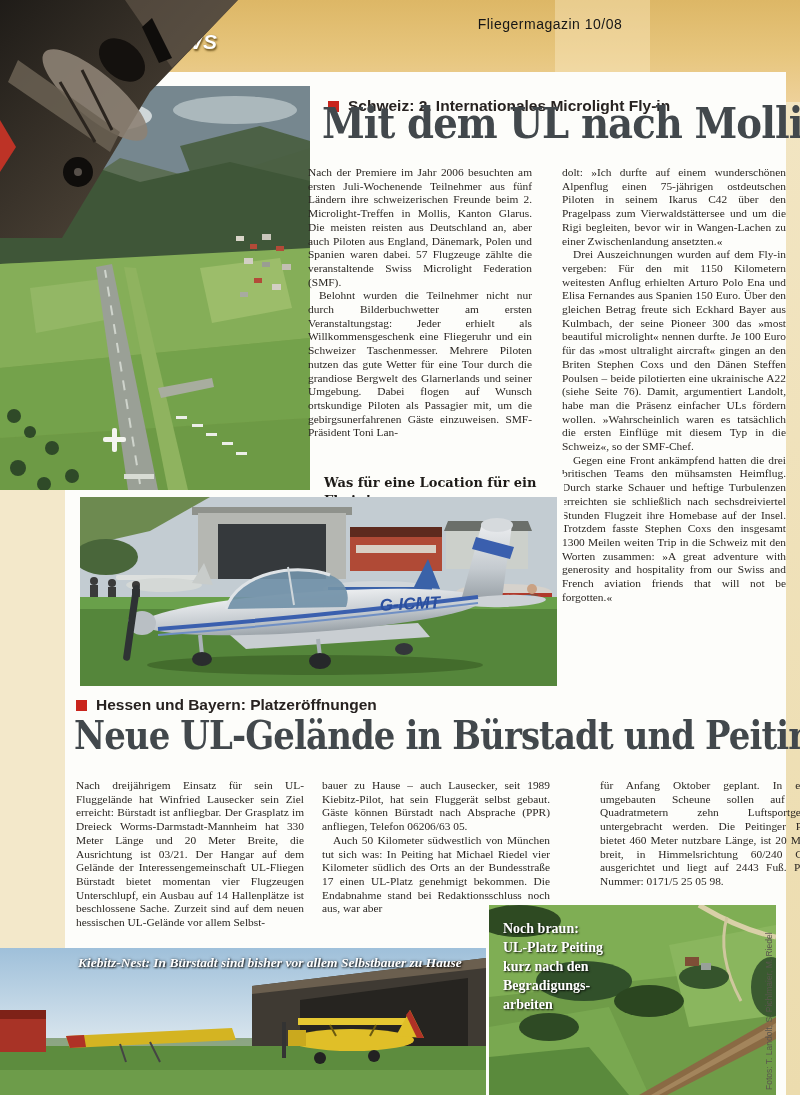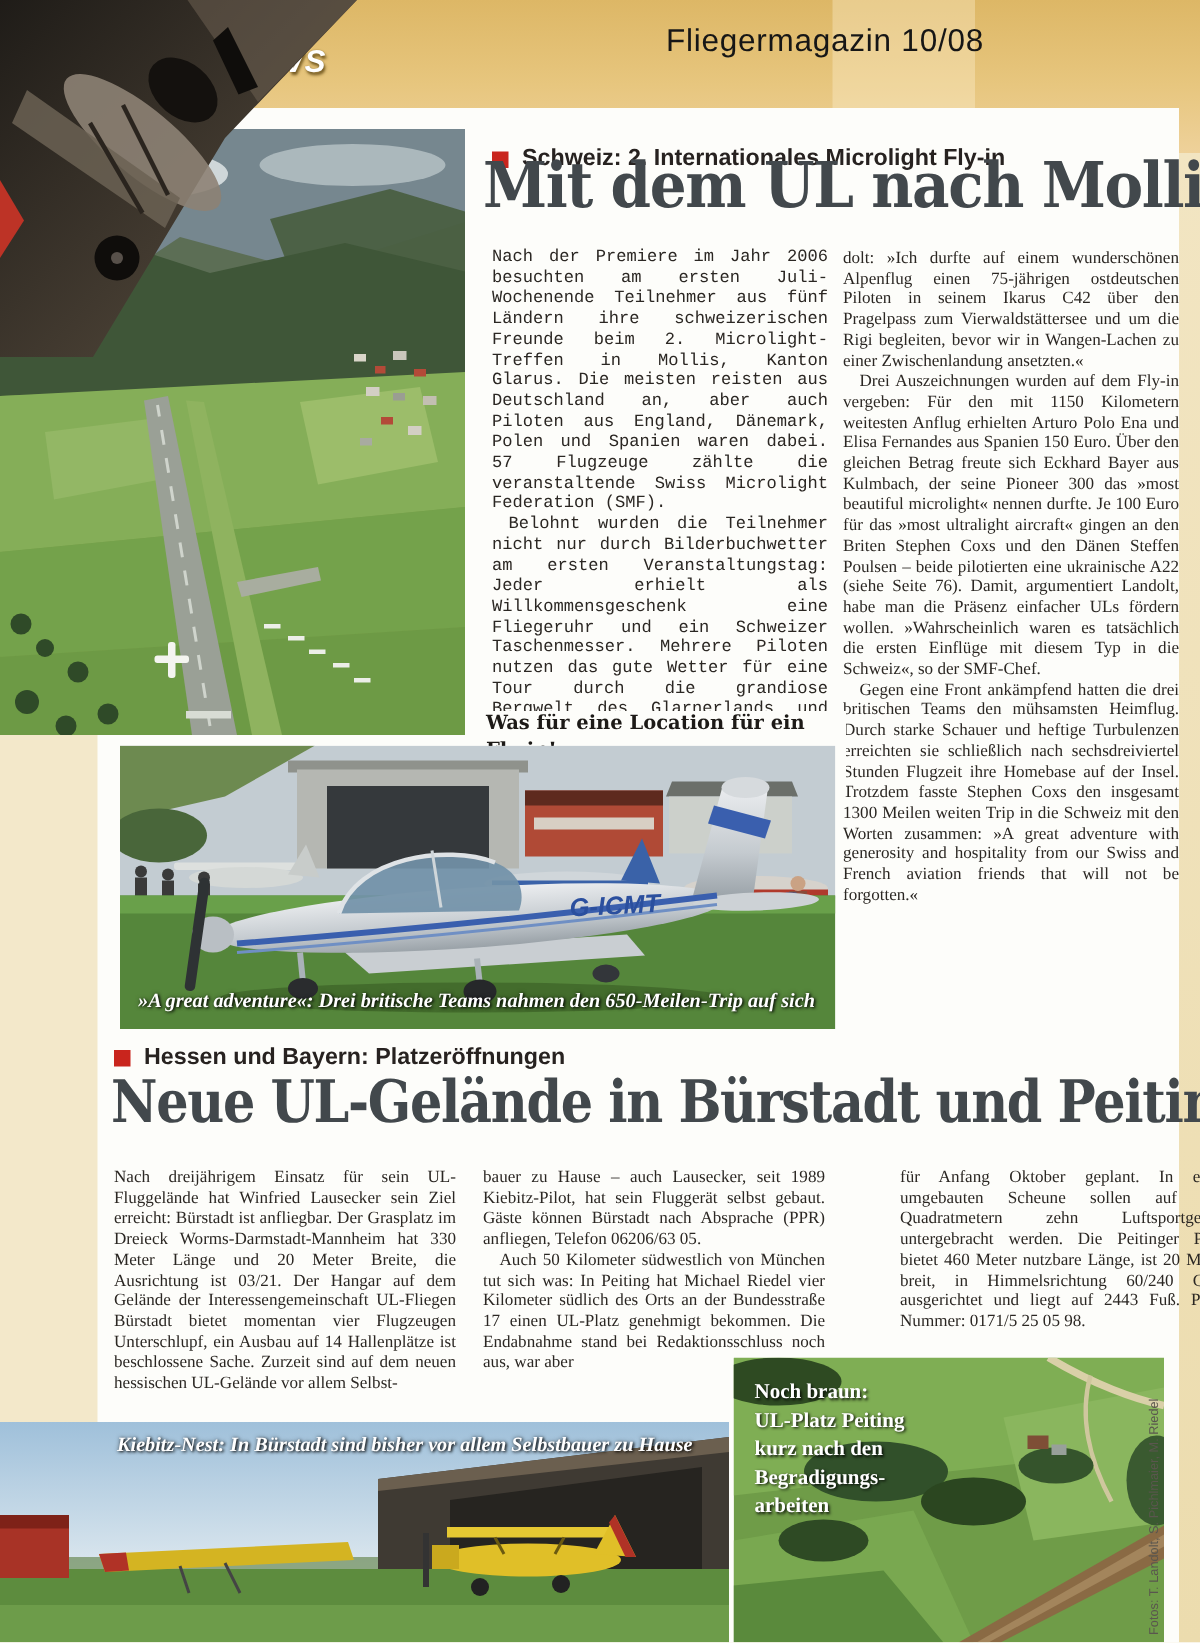--- a/index.html
+++ b/index.html
@@ -11,21 +11,21 @@
           background:rgba(255,244,214,0.35); }
   .right-margin { position:absolute; right:0; top:102px; width:14px; height:993px;
           background:linear-gradient(180deg,#f2e5c2,#ecdcae); }
   .panel { position:absolute; left:65px; top:72px; width:721px; height:1023px;
           background:#fdfdfa; }
 
   .ulnews { position:absolute; left:113px; top:30px; font-family:"Liberation Sans",sans-serif;
           font-weight:bold; font-style:italic; font-size:21px; letter-spacing:1px; color:#ffffff;
           text-shadow:1px 2px 2px rgba(96,72,18,0.85), 0 0 1px rgba(96,72,18,0.6); }
   .magtitle { position:absolute; left:420px; top:16px; width:260px; text-align:center;
-          font-family:"Liberation Sans",sans-serif; font-size:21px; color:#161616; letter-spacing:0.5px; }
+          font-family:"Liberation Sans",sans-serif; font-size:14px; color:#161616; letter-spacing:0.5px; }
 
   .photo { position:absolute; overflow:hidden; }
   .photo svg { display:block; }
 
   .kicker { position:absolute; display:flex; align-items:center; gap:9px;
           font-family:"Liberation Sans",sans-serif; font-weight:bold; font-size:15.5px; color:#272220; }
   .kicker .sq { width:11px; height:11px; background:#c9251d; flex:0 0 auto; }
 
   .headline { position:absolute; margin:0; font-family:"DejaVu Serif",serif; font-weight:bold;
           color:#42484c; letter-spacing:-1px; transform-origin:left top; white-space:nowrap; }
@@ -141,21 +141,21 @@
       <polygon points="0,120 16,147 0,172" fill="#bd3326"></polygon>
     </svg>
   </div>
 
   <div class="kicker" style="left:328px; top:84px;margin-top:13px;">
     <span class="sq"></span>
     <span>Schweiz: 2. Internationales Microlight Fly-in</span>
   </div>
   <h1 class="headline h1a">Mit dem UL nach Mollis</h1>
 
-  <div class="bodycol" style="left:328px; top:166px; width:224px;font-family:Liberation Mono, monospace;">
+  <div class="bodycol" style="left:308px; top:166px; width:224px;">
     <p>Nach der Premiere im Jahr 2006 besuchten am ersten Juli-Wochenende Teilnehmer aus fünf Ländern ihre schweizerischen Freunde beim 2. Microlight-Treffen in Mollis, Kanton Glarus. Die meisten reisten aus Deutschland an, aber auch Piloten aus England, Dänemark, Polen und Spanien waren dabei. 57 Flugzeuge zählte die veranstaltende Swiss Microlight Federation (SMF).</p>
     <p>Belohnt wurden die Teilnehmer nicht nur durch Bilderbuchwetter am ersten Veranstaltungstag: Jeder erhielt als Willkommensgeschenk eine Fliegeruhr und ein Schweizer Taschenmesser. Mehrere Piloten nutzen das gute Wetter für eine Tour durch die grandiose Bergwelt des Glarnerlands und seiner Umgebung. Dabei flogen auf Wunsch ortskundige Piloten als Passagier mit, um die gebirgsunerfahrenen Gäste einzuweisen. SMF-Präsident Toni Lan-</p>
   </div>
   <div class="bodycol" style="left:562px; top:166px; width:224px;">
     <p>dolt: »Ich durfte auf einem wunderschönen Alpenflug einen 75-jährigen ostdeutschen Piloten in seinem Ikarus C42 über den Pragelpass zum Vierwaldstättersee und um die Rigi begleiten, bevor wir in Wangen-Lachen zu einer Zwischenlandung ansetzten.«</p>
     <p>Drei Auszeichnungen wurden auf dem Fly-in vergeben: Für den mit 1150 Kilometern weitesten Anflug erhielten Arturo Polo Ena und Elisa Fernandes aus Spanien 150 Euro. Über den gleichen Betrag freute sich Eckhard Bayer aus Kulmbach, der seine Pioneer 300 das »most beautiful microlight« nennen durfte. Je 100 Euro für das »most ultralight aircraft« gingen an den Briten Stephen Coxs und den Dänen Steffen Poulsen – beide pilotierten eine ukrainische A22 (siehe Seite 76). Damit, argumentiert Landolt, habe man die Präsenz einfacher ULs fördern wollen. »Wahrscheinlich waren es tatsächlich die ersten Einflüge mit diesem Typ in die Schweiz«, so der SMF-Chef.</p>
     <p>Gegen eine Front ankämpfend hatten die drei britischen Teams den mühsamsten Heimflug. Durch starke Schauer und heftige Turbulenzen erreichten sie schließlich nach sechsdreiviertel Stunden Flugzeit ihre Homebase auf der Insel. Trotzdem fasste Stephen Coxs den insgesamt 1300 Meilen weiten Trip in die Schweiz mit den Worten zusammen: »A great adventure with generosity and hospitality from our Swiss and French aviation friends that will not be forgotten.«</p>
   </div>
 
   <div class="loc-caption">Was für eine Location für ein Fly-in!
@@ -224,21 +224,20 @@
         <ellipse cx="62" cy="126" rx="14" ry="12" fill="#b9bfc4"></ellipse>
         <rect x="48" y="88" width="7" height="76" rx="3" fill="#2e3234" transform="rotate(8 52 126)"></rect>
         <line x1="120" y1="138" x2="122" y2="158" stroke="#aab2b8" stroke-width="4"></line>
         <line x1="238" y1="142" x2="240" y2="160" stroke="#aab2b8" stroke-width="4"></line>
         <ellipse cx="122" cy="162" rx="10" ry="7" fill="#2a2c2e"></ellipse>
         <ellipse cx="240" cy="164" rx="11" ry="8" fill="#26282a"></ellipse>
         <ellipse cx="324" cy="152" rx="9" ry="6" fill="#33363a"></ellipse>
         <text x="300" y="114" font-family="Liberation Sans, sans-serif" font-size="17" font-weight="bold" font-style="italic" fill="#2b4f9e" transform="rotate(-3 300 114)">G-ICMT</text>
       </g>
     </svg>
-    <div class="ovl-caption" style="left:12px; top:162px;">»A great adventure«: Drei britische Teams nahmen den 650-Meilen-Trip auf sich</div>
   </div>
 
   <div class="kicker" style="left:76px; top:696px;">
     <span class="sq"></span>
     <span>Hessen und Bayern: Platzeröffnungen</span>
   </div>
   <h1 class="headline h1b">Neue UL-Gelände in Bürstadt und Peiting</h1>
 
   <div class="bodycol" style="left:76px; top:779px; width:228px;">
     <p>Nach dreijährigem Einsatz für sein UL-Fluggelände hat Winfried Lausecker sein Ziel erreicht: Bürstadt ist anfliegbar. Der Grasplatz im Dreieck Worms-Darmstadt-Mannheim hat 330 Meter Länge und 20 Meter Breite, die Ausrichtung ist 03/21. Der Hangar auf dem Gelände der Interessengemeinschaft UL-Fliegen Bürstadt bietet momentan vier Flugzeugen Unterschlupf, ein Ausbau auf 14 Hallenplätze ist beschlossene Sache. Zurzeit sind auf dem neuen hessischen UL-Gelände vor allem Selbst-</p>

